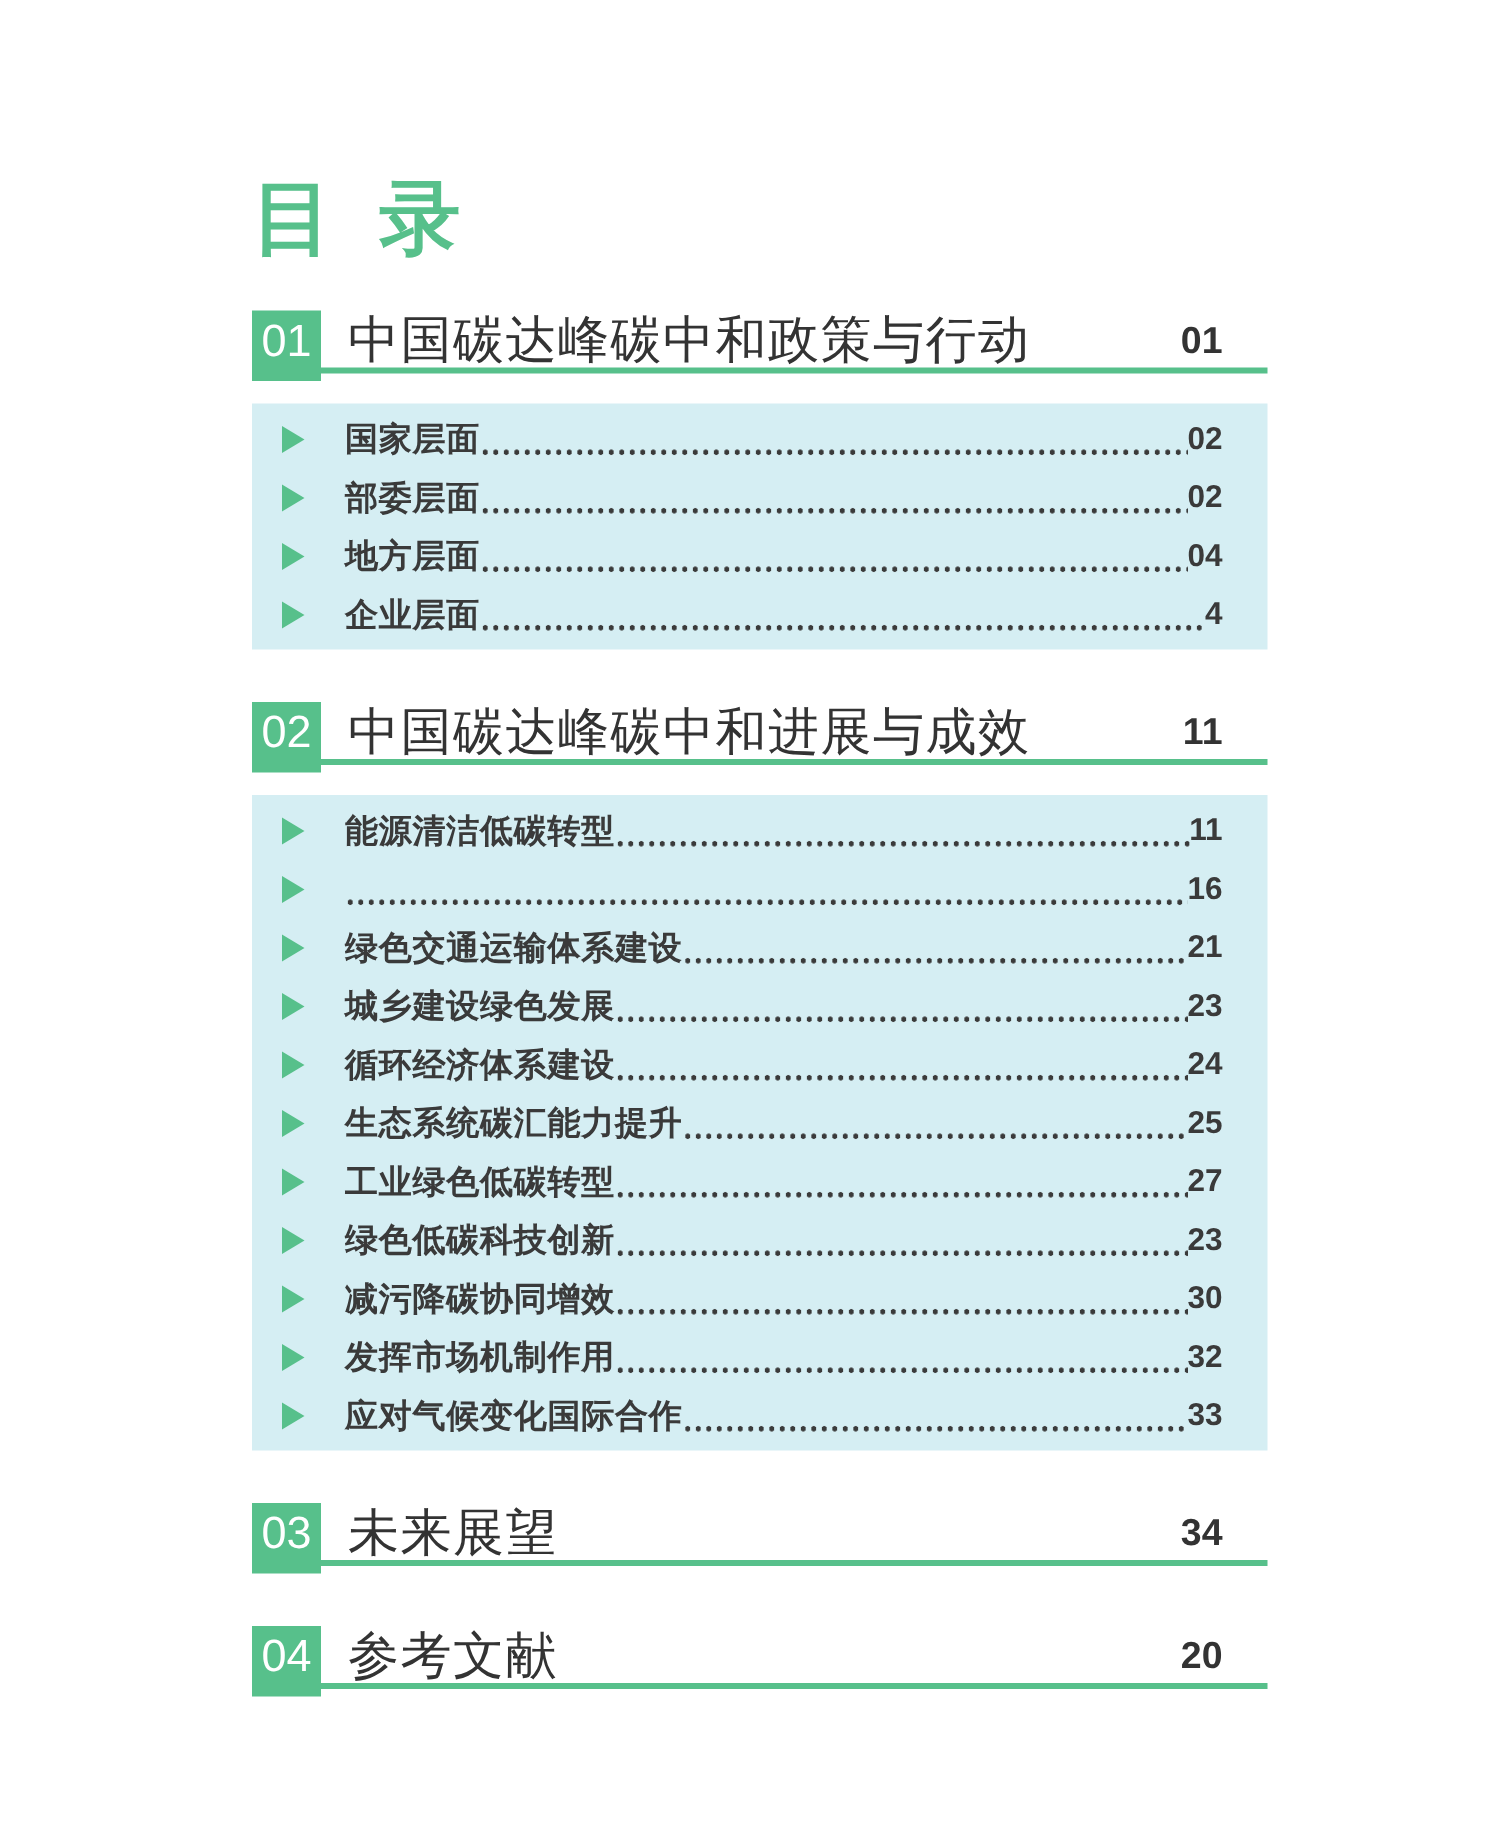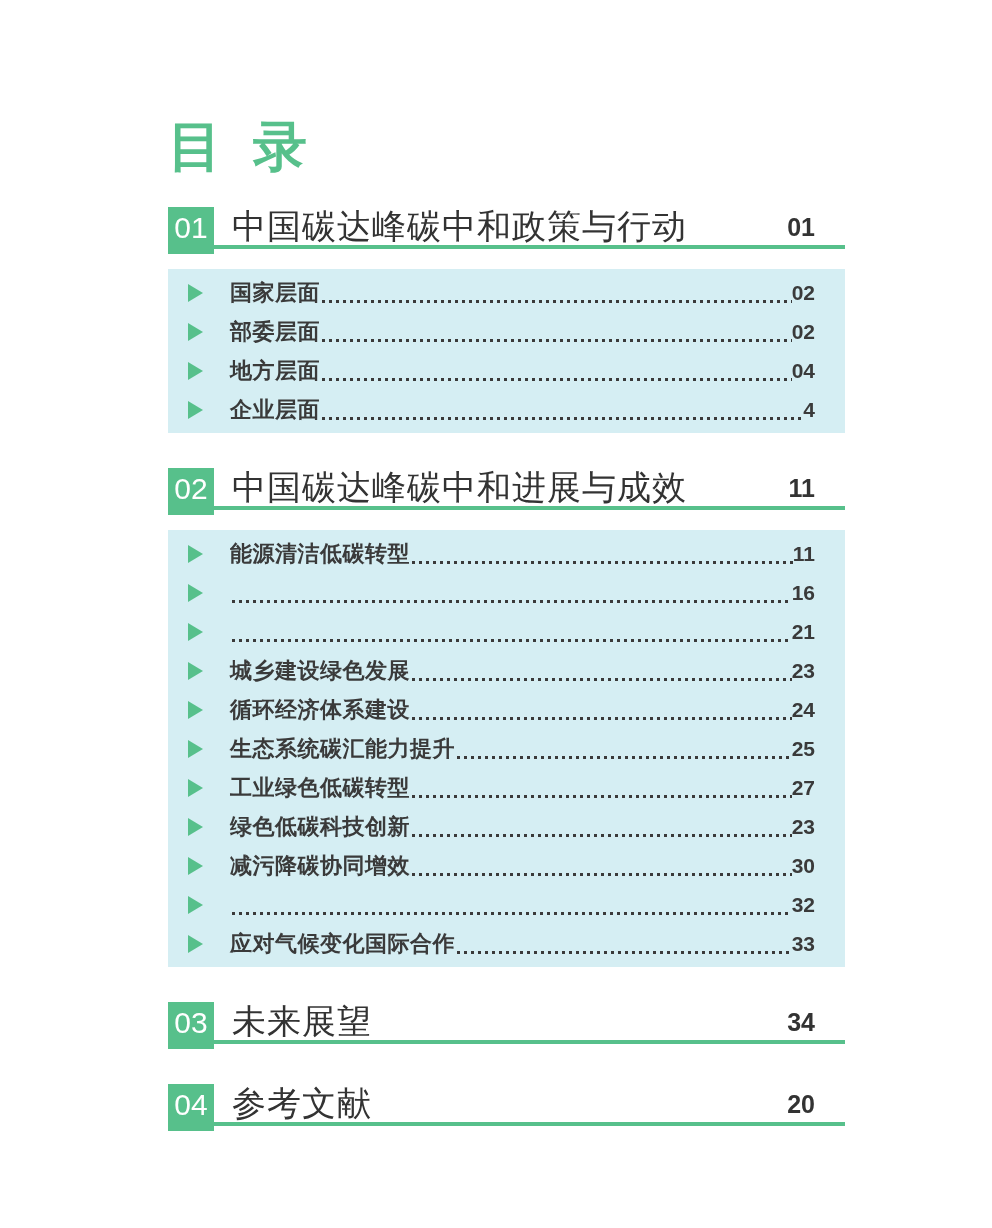--- a/index.html
+++ b/index.html
@@ -178,20 +178,21 @@
   </div>
 
   <div class="toc-item">
     <span class="bullet"></span>
     <span class="leader"></span>
     <span class="item-page">16</span>
   </div>
 
   <div class="toc-item">
     <span class="bullet"></span>
+    <span class="item-label">绿色交通运输体系建设</span>
     <span class="leader"></span>
     <span class="item-page">21</span>
   </div>
 
   <div class="toc-item">
     <span class="bullet"></span>
     <span class="item-label">城乡建设绿色发展</span>
     <span class="leader"></span>
     <span class="item-page">23</span>
   </div>
@@ -226,20 +227,21 @@
 
   <div class="toc-item">
     <span class="bullet"></span>
     <span class="item-label">减污降碳协同增效</span>
     <span class="leader"></span>
     <span class="item-page">30</span>
   </div>
 
   <div class="toc-item">
     <span class="bullet"></span>
+    <span class="item-label">发挥市场机制作用</span>
     <span class="leader"></span>
     <span class="item-page">32</span>
   </div>
 
   <div class="toc-item">
     <span class="bullet"></span>
     <span class="item-label">应对气候变化国际合作</span>
     <span class="leader"></span>
     <span class="item-page">33</span>
   </div>

